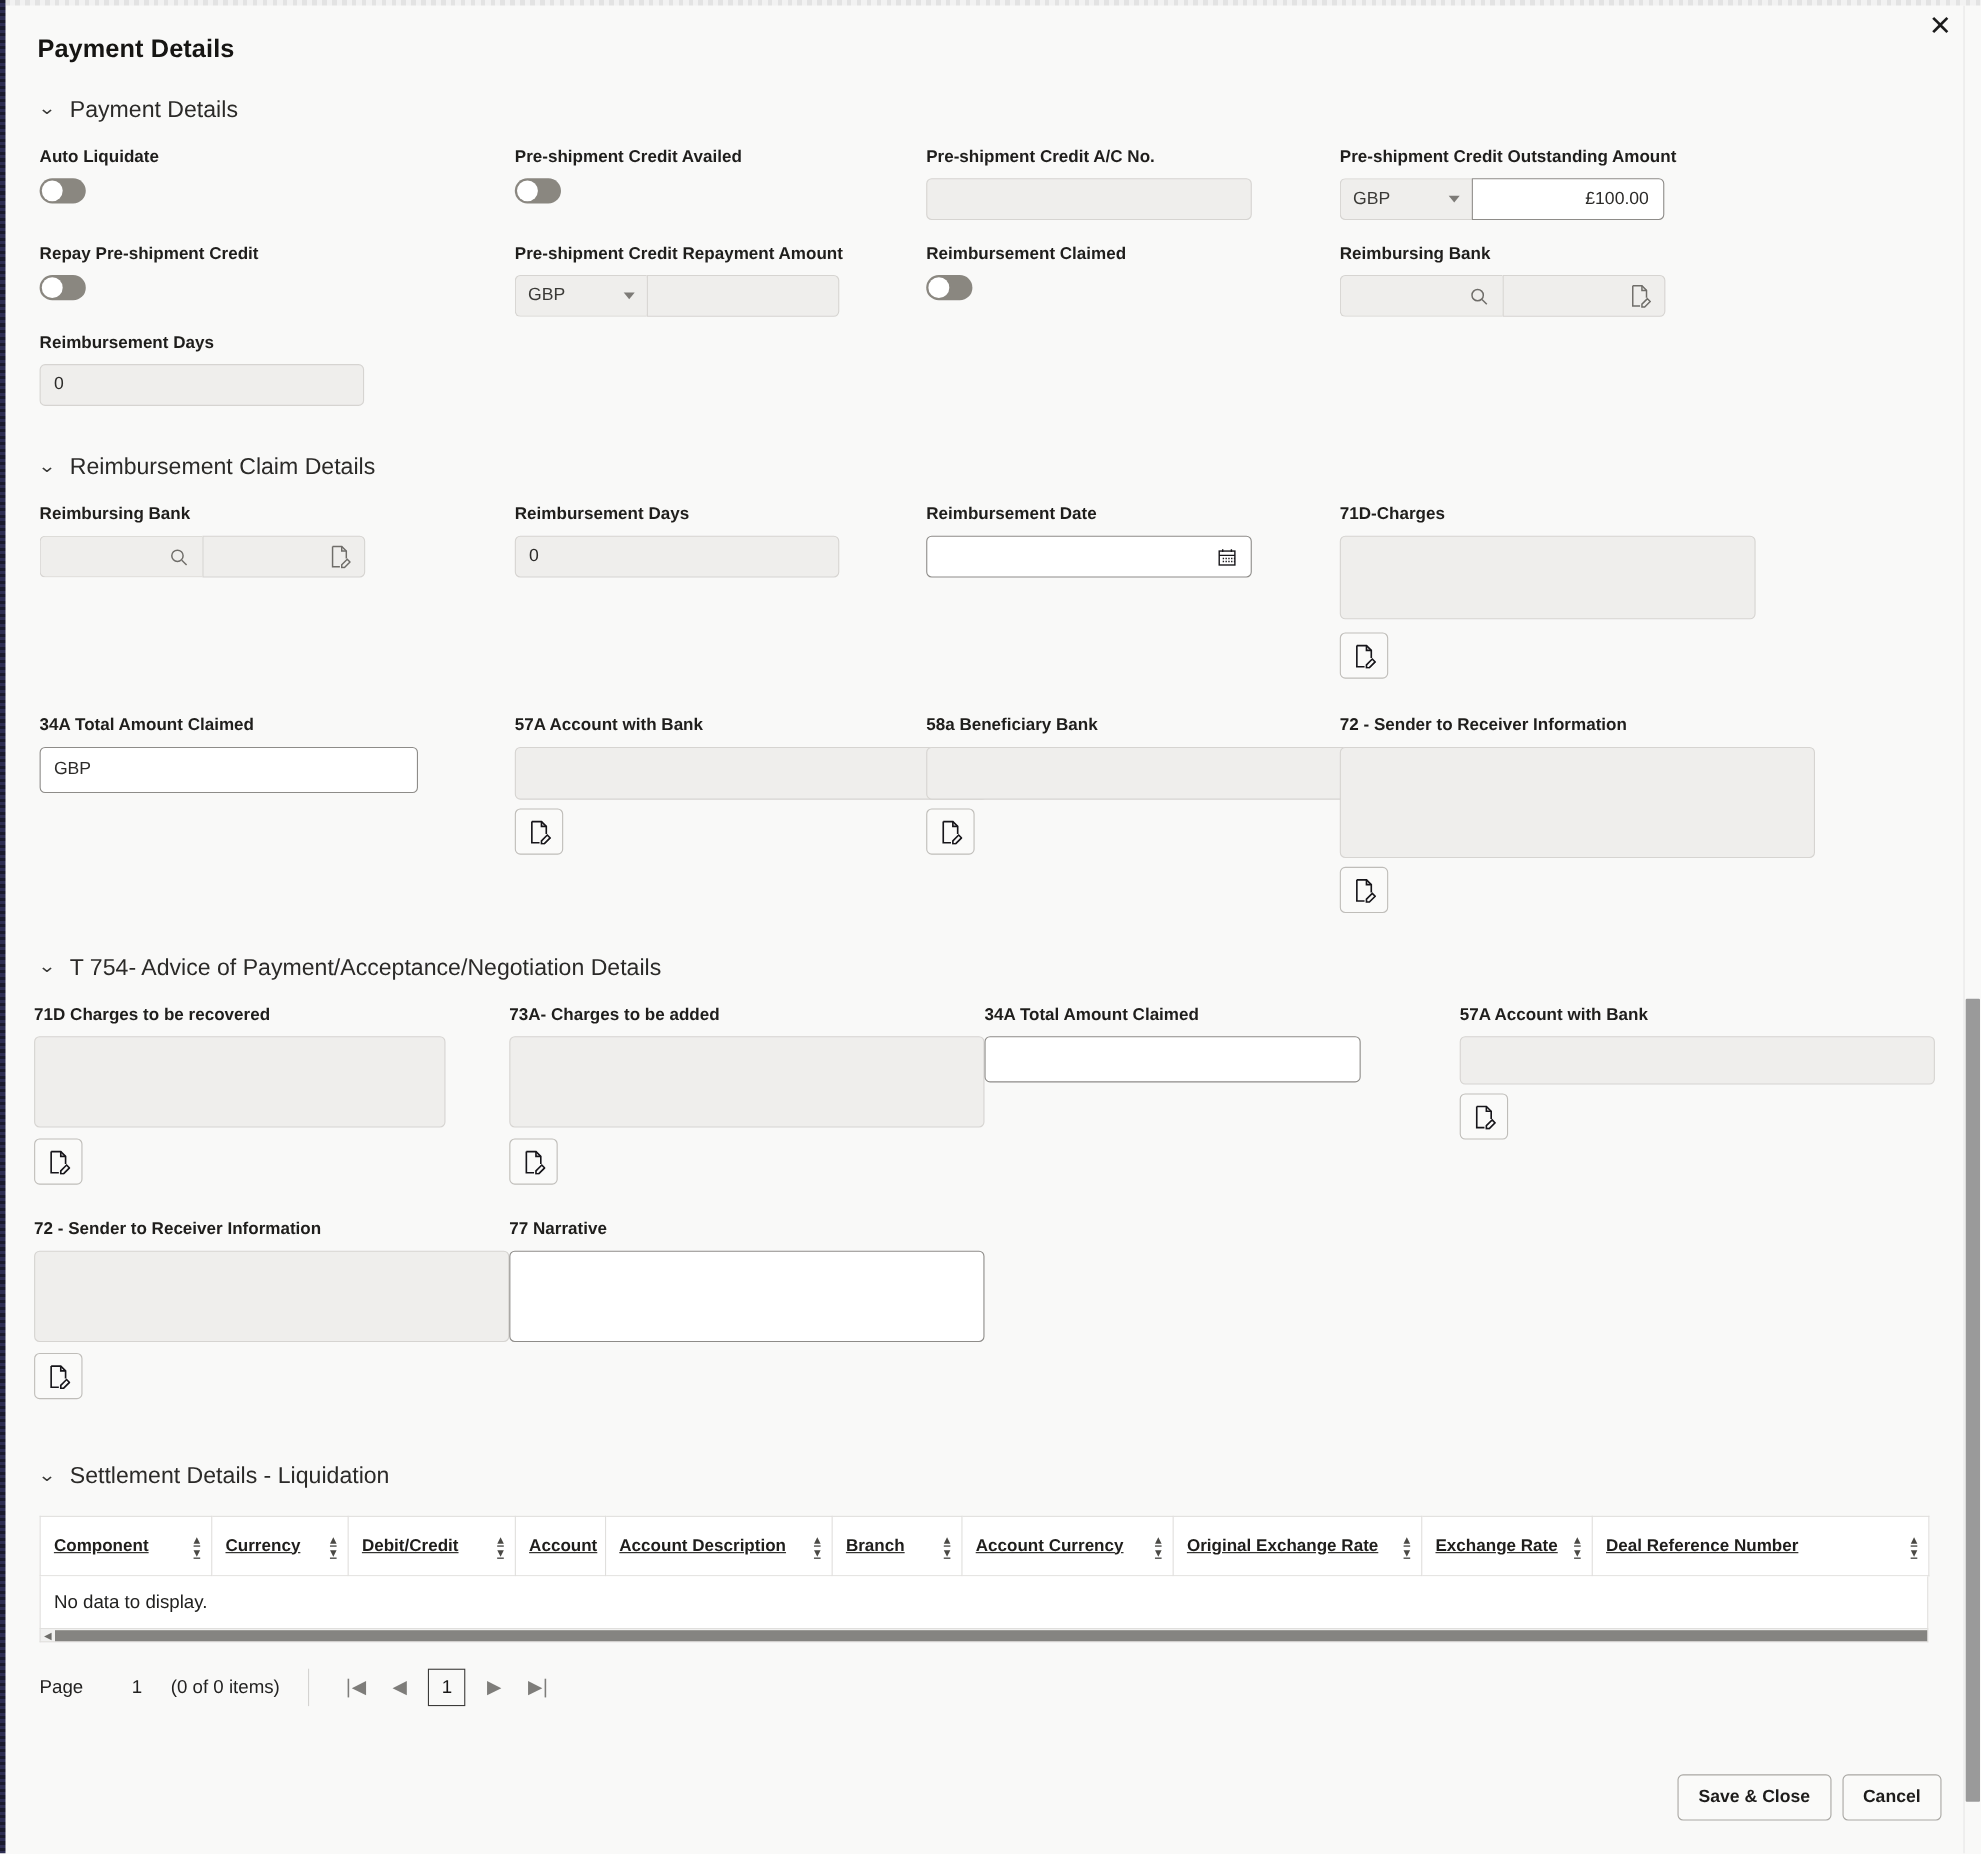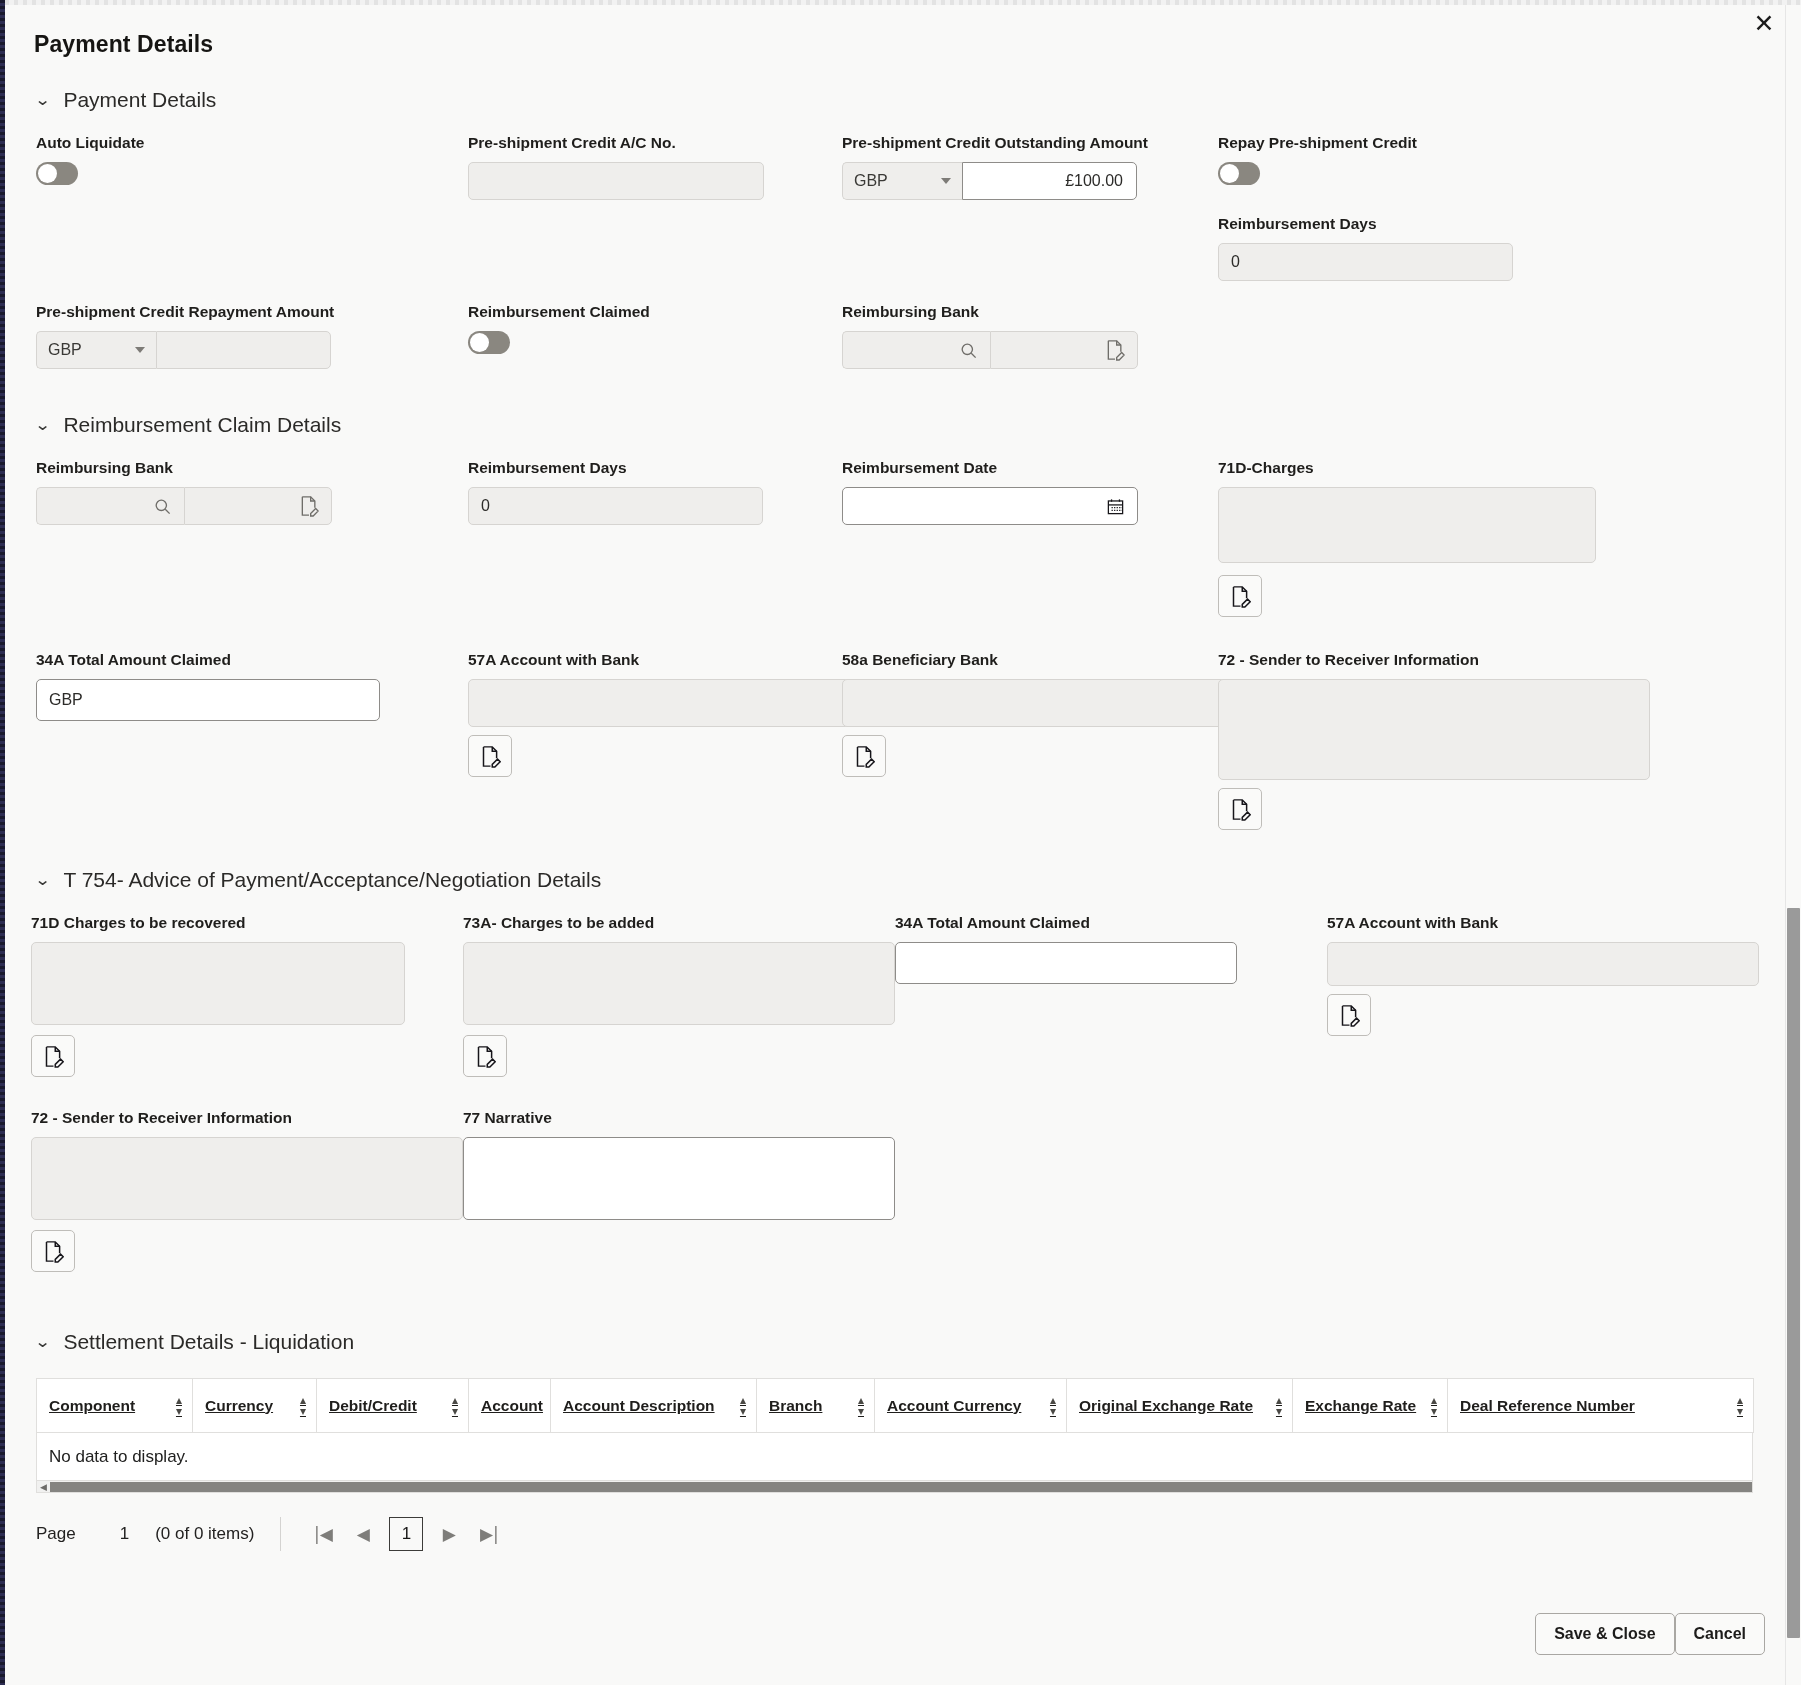--- a/index.html
+++ b/index.html
@@ -180,21 +180,21 @@
     justify-content: center; cursor: pointer; color: #7e7d7a; font-size: 17px;
     font-family: "DejaVu Sans", sans-serif;
   }
   .pg-cur {
     width: 34px; height: 34px; border: 1px solid #3c3b39;
     display: flex; align-items: center; justify-content: center;
     font-size: 17px; color: #191817; margin: 0 6px; cursor: pointer;
   }
   .footer {
     position: absolute; right: 36px; bottom: 30px;
-    display: flex; 
+    display: flex; gap: 10px;
   }
   .btn {
     height: 42px; border: 1px solid #a9a7a3; border-radius: 5px;
     background: #fafaf9; display: flex; align-items: center;
     justify-content: center; padding: 0 18px;
     font-size: 16px; font-weight: bold; color: #1d1c1b; cursor: pointer;
   }
 </style>
 </head>
 <body>
@@ -215,20 +215,26 @@
     </div>
 
     <div class="grid4">
       <div class="field">
         <div class="lbl">Auto Liquidate</div>
         <div class="toggle">
             <div class="knob"></div>
           </div>
       </div>
 
+      <div class="field">
+        <div class="lbl">Pre-shipment Credit Availed</div>
+        <div class="toggle">
+            <div class="knob"></div>
+          </div>
+      </div>
 
       <div class="field">
         <div class="lbl">Pre-shipment Credit A/C No.</div>
         <div class="inp acno"></div>
       </div>
 
       <div class="field">
         <div class="lbl">Pre-shipment Credit Outstanding Amount</div>
         <div class="ccy-group">
           <div class="ccy-sel">

